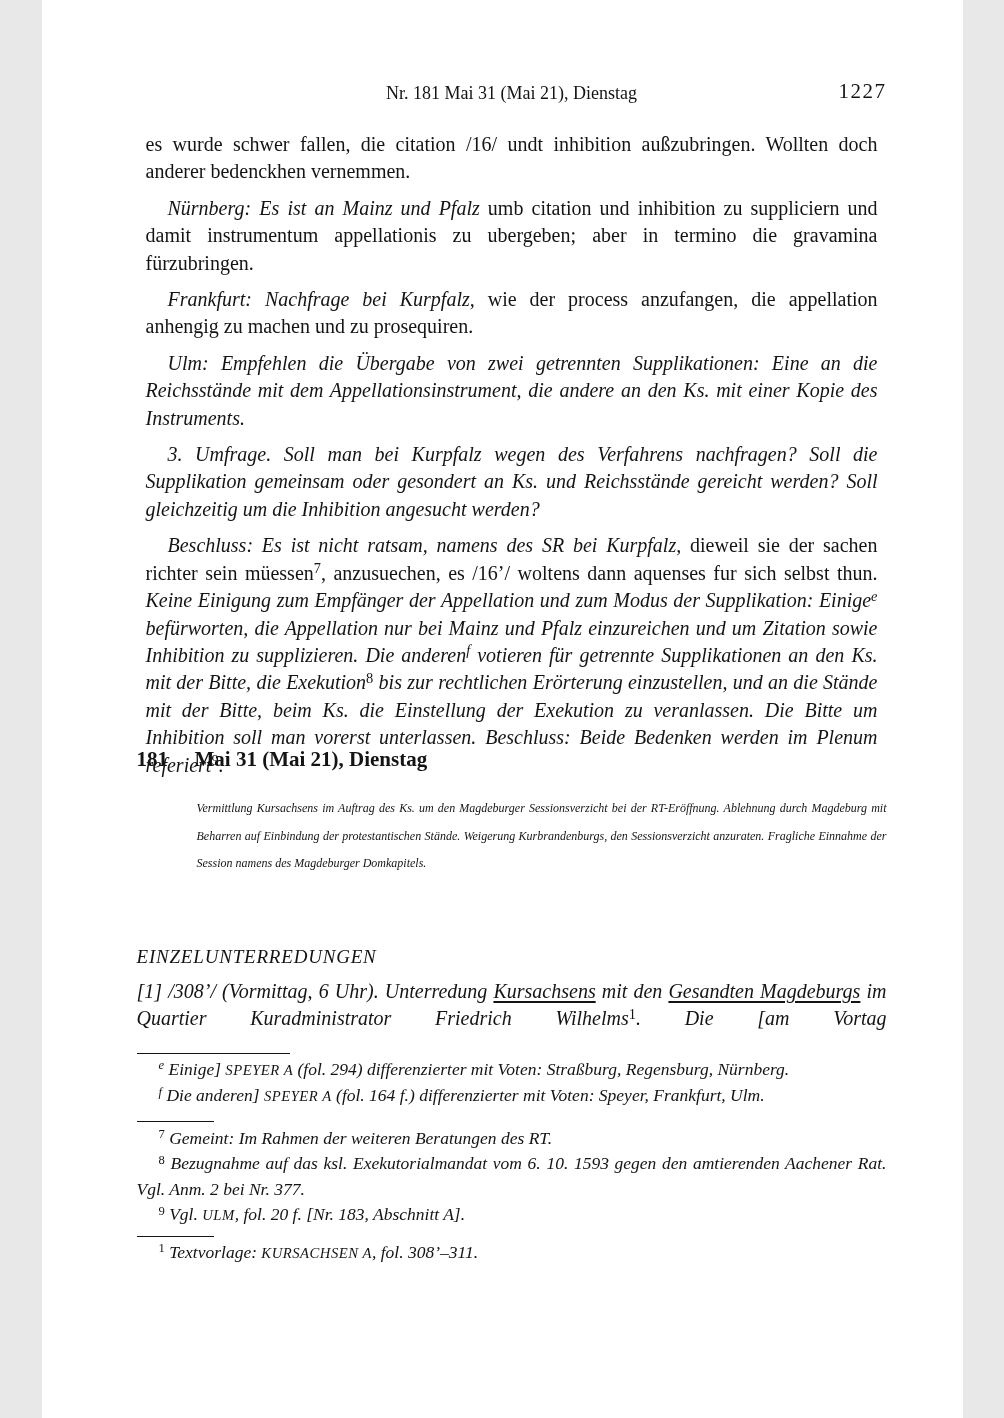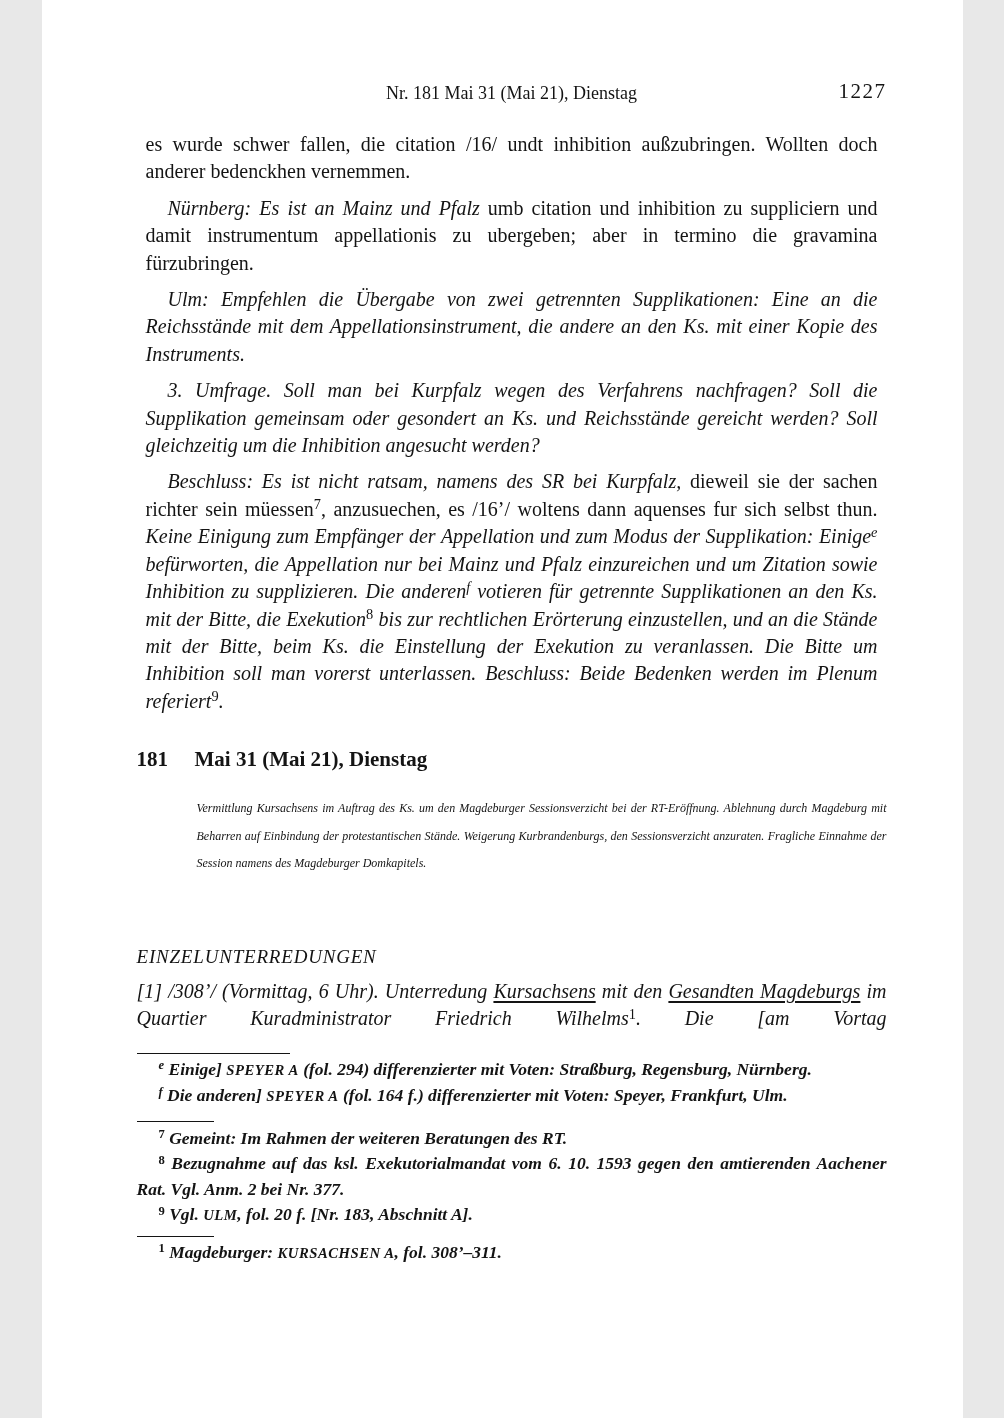--- a/index.html
+++ b/index.html
@@ -48,21 +48,20 @@
     text-align:justify; text-align-last:justify;
   }
   .fn-rule { position:absolute; left:95px; border-top:1.6px solid #141414; }
   .rule-apparatus { top:1053px; width:153px; }
   .rule-commentary { top:1121px; width:77px; }
   .rule-textvorlage { top:1236px; width:77px; }
   .footnotes {
     position:absolute; left:95px; width:750px;
     font-size:17.5px; line-height:25.4px;
     text-align:justify;
-    font-weight:bold;
   }
   .fn-apparatus { top:1057px; }
   .fn-commentary { top:1126px; }
   .fn-textvorlage { top:1240px; }
   .footnotes p { margin:0; text-indent:22px; }
   .it { font-style:italic; }
   .ul { text-decoration:underline; text-underline-offset:3px; }
   .sigla { font-size:0.84em; letter-spacing:0.5px; }
   .sup {
     font-size:0.72em; line-height:0;
@@ -75,20 +74,21 @@
 <div class="page">
 
   <div class="running-head">
     <span class="head-text">Nr. 181 Mai 31 (Mai 21), Dienstag</span>
     <span class="page-num">1227</span>
   </div>
 
   <div class="body-text">
     <p class="no-indent"><span>es wurde schwer fallen, die citation /16/ undt inhibition außzubringen. Wollten doch anderer bedenckhen vernemmen.</span></p>
     <p><span class="it">Nürnberg: Es ist an Mainz und Pfalz </span><span>umb citation und inhibition zu suppliciern und damit instrumentum appellationis zu ubergeben; aber in termino die gravamina fürzubringen.</span></p>
+    <p><span class="it">Frankfurt: Nachfrage bei Kurpfalz, </span><span>wie der process anzufangen, die appellation anhengig zu machen und zu prosequiren.</span></p>
     <p><span class="it">Ulm: Empfehlen die Übergabe von zwei getrennten Supplikationen: Eine an die Reichsstände mit dem Appellationsinstrument, die andere an den Ks. mit einer Kopie des Instruments.</span></p>
     <p><span class="it">3. Umfrage. Soll man bei Kurpfalz wegen des Verfahrens nachfragen? Soll die Supplikation gemeinsam oder gesondert an Ks. und Reichsstände gereicht werden? Soll gleichzeitig um die Inhibition angesucht werden?</span></p>
     <p><span class="it">Beschluss: Es ist nicht ratsam, namens des SR bei Kurpfalz,</span><span> dieweil sie der sachen richter sein müessen</span><span class="sup">7</span><span>, anzusuechen, es /16’/ woltens dann aquenses fur sich selbst thun. </span><span class="it">Keine Einigung zum Empfänger der Appellation und zum Modus der Supplikation: Einige</span><span class="it sup">e</span><span class="it"> befürworten, die Appellation nur bei Mainz und Pfalz einzureichen und um Zitation sowie Inhibition zu supplizieren. Die anderen</span><span class="it sup">f</span><span class="it"> votieren für getrennte Supplikationen an den Ks. mit der Bitte, die Exekution</span><span class="sup">8</span><span class="it"> bis zur rechtlichen Erörterung einzustellen, und an die Stände mit der Bitte, beim Ks. die Einstellung der Exekution zu veranlassen. Die Bitte um Inhibition soll man vorerst unterlassen. Beschluss: Beide Bedenken werden im Plenum referiert</span><span class="sup">9</span><span class="it">.</span></p>
   </div>
 
   <div class="doc-heading">
     <span class="doc-num">181</span><span>Mai 31 (Mai 21), Dienstag</span>
   </div>
 
   <div class="summary"><span class="it">Vermittlung Kursachsens im Auftrag des Ks. um den Magdeburger Sessionsverzicht bei der RT-Eröffnung. Ablehnung durch Magdeburg mit Beharren auf Einbindung der protestantischen Stände. Weigerung Kurbrandenburgs, den Sessionsverzicht anzuraten. Fragliche Einnahme der Session namens des Magdeburger Domkapitels.</span></div>
@@ -105,16 +105,16 @@
 
   <div class="fn-rule rule-commentary"></div>
   <div class="footnotes fn-commentary">
     <p><span class="sup">7</span><span class="it"> Gemeint: Im Rahmen der weiteren Beratungen des RT.</span></p>
     <p><span class="sup">8</span><span class="it"> Bezugnahme auf das ksl. Exekutorialmandat vom 6. 10. 1593 gegen den amtierenden Aachener Rat. Vgl. Anm. 2 bei Nr. 377.</span></p>
     <p><span class="sup">9</span><span class="it"> Vgl. </span><span class="it sigla">ULM</span><span class="it">, fol. 20 f. [Nr. 183, Abschnitt A].</span></p>
   </div>
 
   <div class="fn-rule rule-textvorlage"></div>
   <div class="footnotes fn-textvorlage">
-    <p><span class="sup">1</span><span class="it"> Magdeburger: </span><span class="it sigla">KURSACHSEN A</span><span class="it">, fol. 308’–311.</span></p>
+    <p><span class="sup">1</span><span class="it"> Textvorlage: </span><span class="it sigla">KURSACHSEN A</span><span class="it">, fol. 308’–311.</span></p>
   </div>
 
 </div>
 
 </body></html>

